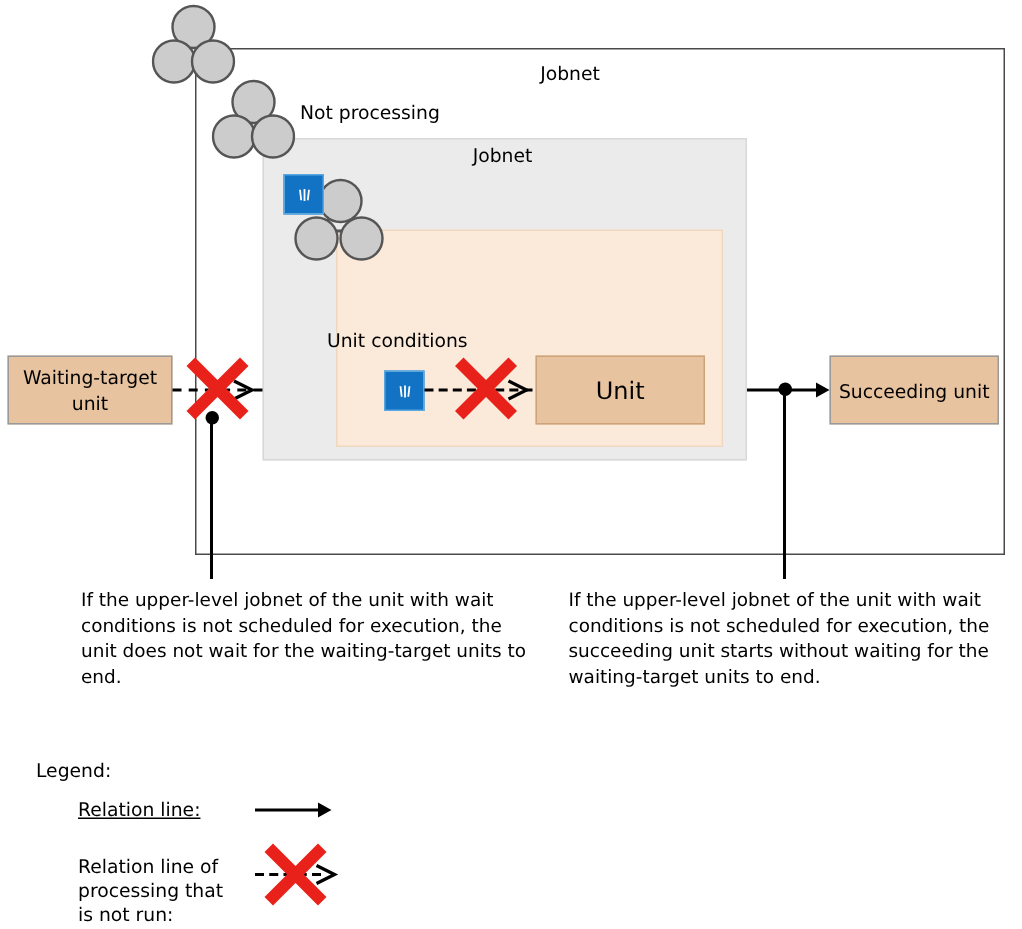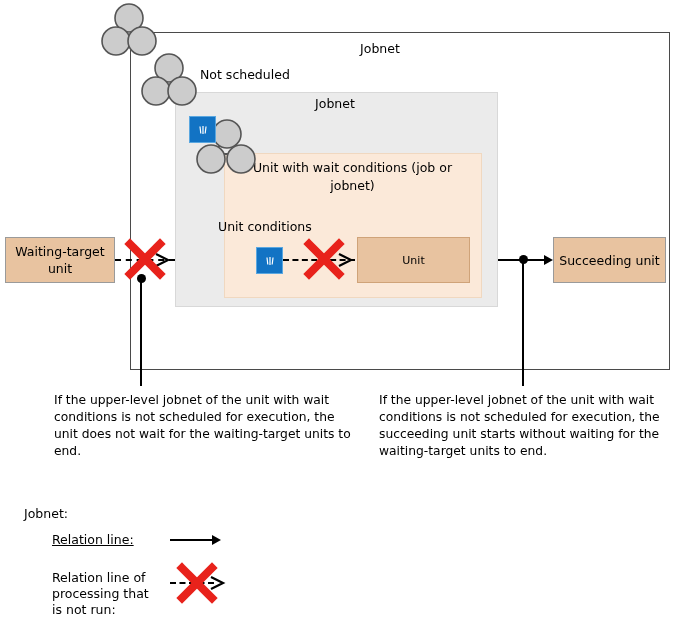--- a/index.html
+++ b/index.html
@@ -93,21 +93,21 @@
     left: 357px;
     top: 237px;
     width: 113px;
     height: 46px;
     background: #e8c3a0;
     border: 1px solid #cfa379;
     box-sizing: border-box;
     display: flex;
     align-items: center;
     justify-content: center;
-    font-size: 11px;
+    font-size: 16px;
   }
 
   
   .term-box {
     background: #e8c3a0;
     border: 1px solid #9a9a9a;
     box-sizing: border-box;
     display: flex;
     align-items: center;
     justify-content: center;
@@ -189,27 +189,26 @@
   .legend-label-2 { left: 52px; top: 570px; width: 110px; }
 </style>
 </head>
 <body>
 
 <div id="canvas">
 
   <div class="abs jobnet-outer"></div>
   <div class="abs jobnet-outer-label">Jobnet</div>
 
-  <div class="abs not-scheduled-label">Not scheduled</div>
+  <div class="abs not-scheduled-label">Not processing</div>
 
   <div class="abs jobnet-inner"></div>
   <div class="abs jobnet-inner-label">Jobnet</div>
 
   <div class="abs unit-wait-box"></div>
-  <div class="abs unit-wait-label">Unit with wait conditions (job or jobnet)</div>
 
   <div class="abs wait-conditions-label">Unit conditions</div>
 
   <div class="abs unit-box">
     <span>Unit</span>
   </div>
 
   <div class="abs term-box succeeding-box">
     <span>Succeeding unit</span>
   </div>
@@ -296,21 +295,21 @@
   </div>
 
   <div class="abs hline" style="left:498px; top:259px; width:46px;"></div>
   <div class="abs arrow-solid" style="left:544px; top:255px;"></div>
   <div class="abs dot" style="left:519px; top:255px;"></div>
   <div class="abs vline" style="left:522px; top:260px; height:126px;"></div>
 
   <div class="abs note note-left">If the upper-level jobnet of the unit with wait conditions is not scheduled for execution, the unit does not wait for the waiting-target units to end.</div>
   <div class="abs note note-right">If the upper-level jobnet of the unit with wait conditions is not scheduled for execution, the succeeding unit starts without waiting for the waiting-target units to end.</div>
 
-  <div class="abs legend-title">Jobnet:</div>
+  <div class="abs legend-title">Legend:</div>
 
   <div class="abs legend-row-label legend-label-1">Relation line:</div>
   <div class="abs hline" style="left:170px; top:539px; width:42px;"></div>
   <div class="abs arrow-solid" style="left:212px; top:535px;"></div>
 
   <div class="abs legend-row-label legend-label-2">Relation line of processing that is not run:</div>
   <div class="abs dashline" style="left:170px; top:582px; width:44px;"></div>
   <div class="abs arrow-open" style="left:209px; top:575px;">
     <svg width="18" height="16" viewBox="0 0 18 16">
       <path d="M2,2 L14,8 L2,14" fill="none" stroke="#000000" stroke-width="2.2"></path>

